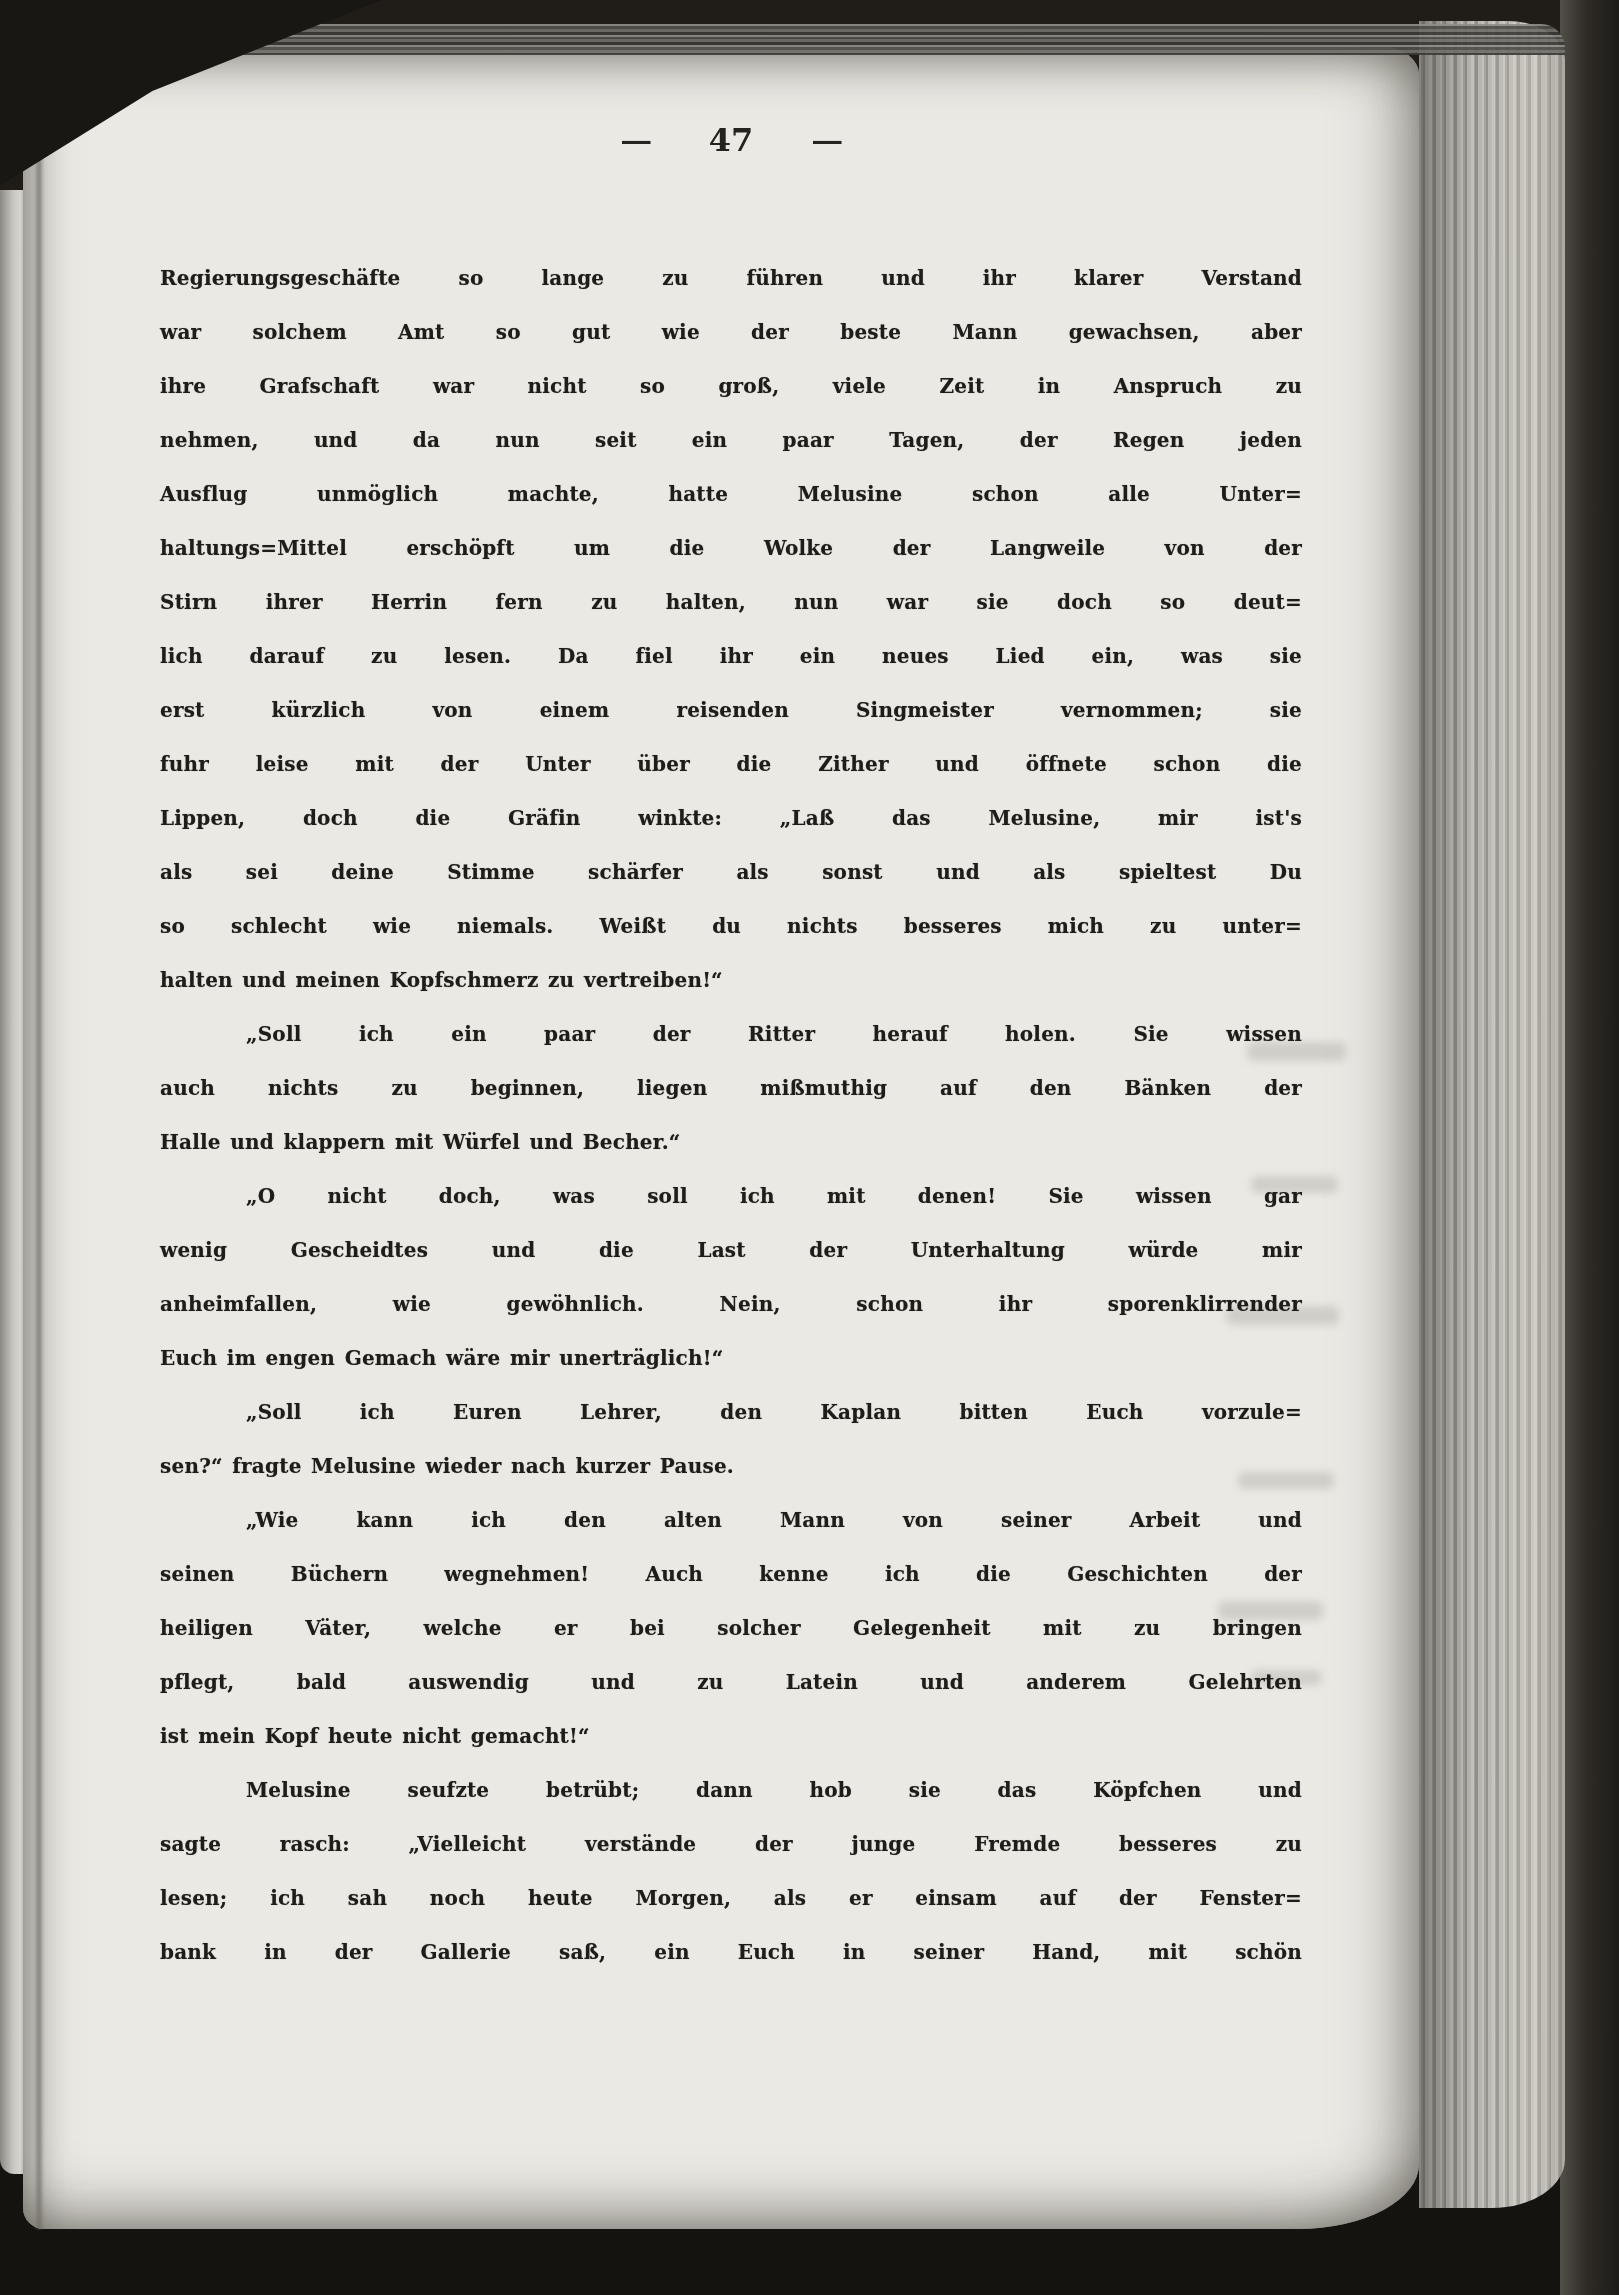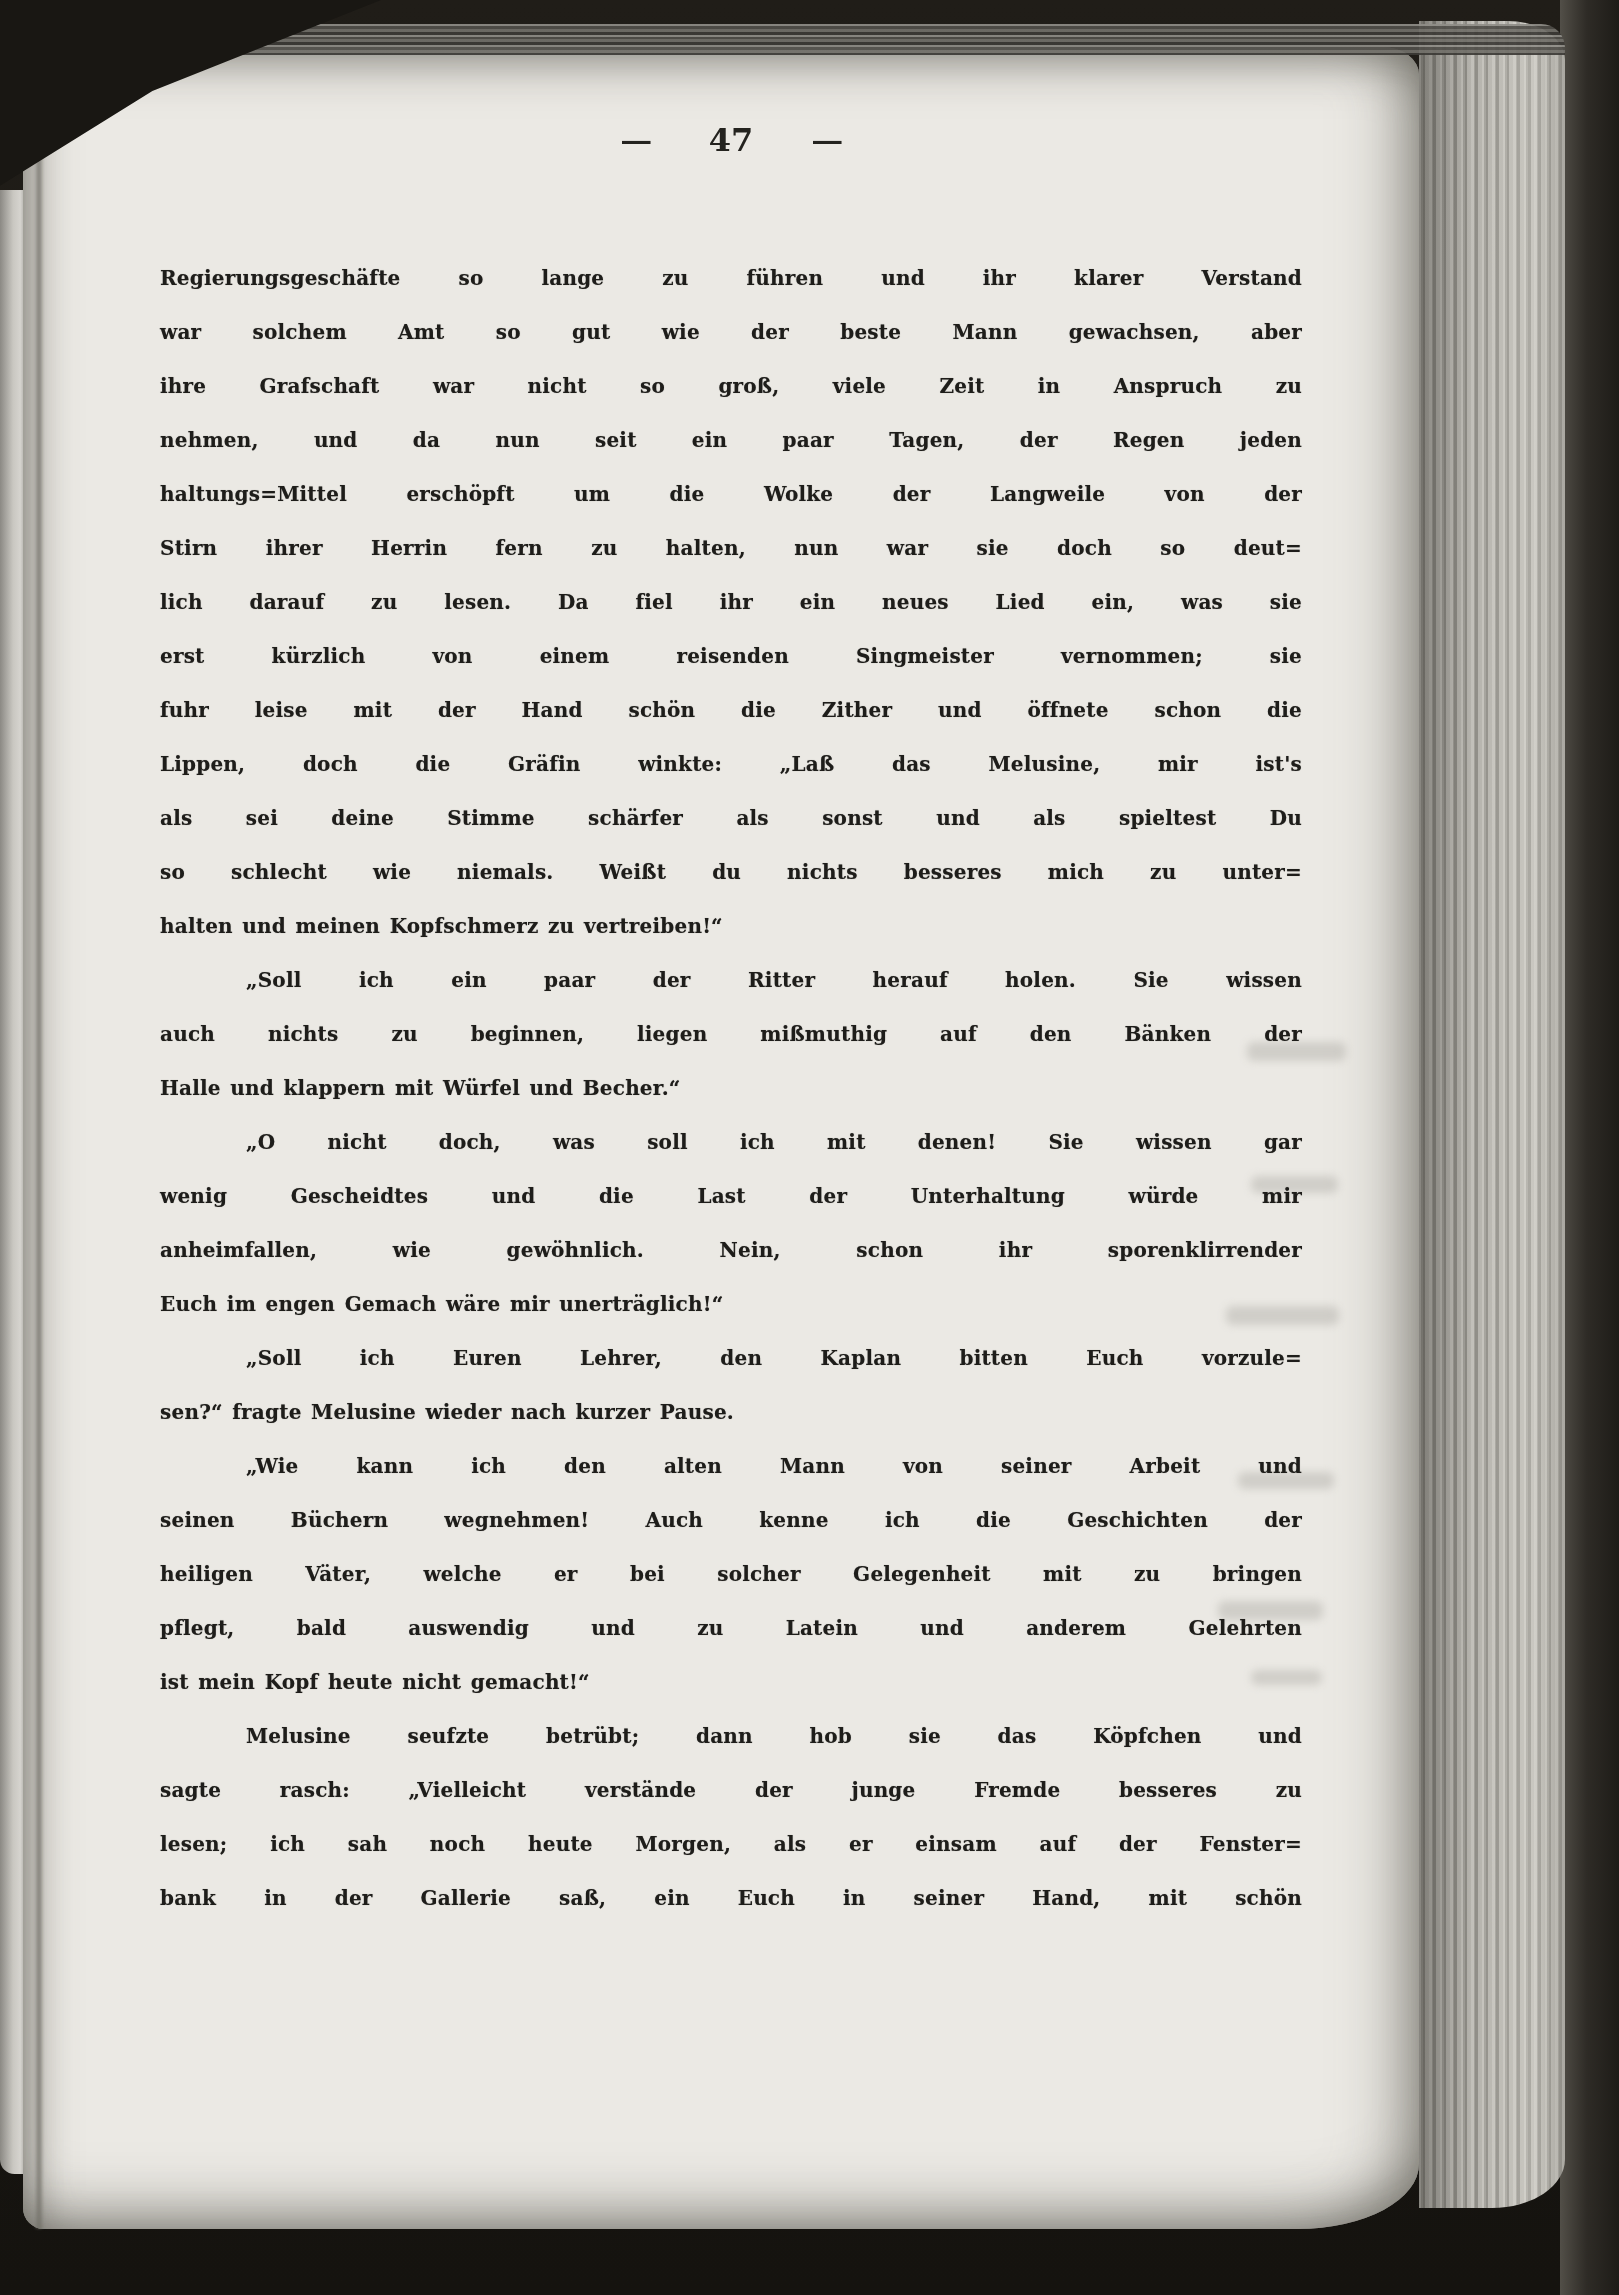--- a/index.html
+++ b/index.html
@@ -116,25 +116,26 @@
     <span class="dash">—</span>
     <span>47</span>
     <span class="dash">—</span>
   </div>
 
   <div class="text-block" id="text-block">
       <div class="line">Regierungsgeschäfte so lange zu führen und ihr klarer Verstand</div>
       <div class="line">war solchem Amt so gut wie der beste Mann gewachsen, aber</div>
       <div class="line">ihre Grafschaft war nicht so groß, viele Zeit in Anspruch zu</div>
       <div class="line">nehmen, und da nun seit ein paar Tagen, der Regen jeden</div>
+      <div class="line">Ausflug unmöglich machte, hatte Melusine schon alle Unter=</div>
       <div class="line">haltungs=Mittel erschöpft um die Wolke der Langweile von der</div>
       <div class="line">Stirn ihrer Herrin fern zu halten, nun war sie doch so deut=</div>
       <div class="line">lich darauf zu lesen. Da fiel ihr ein neues Lied ein, was sie</div>
       <div class="line">erst kürzlich von einem reisenden Singmeister vernommen; sie</div>
-      <div class="line">fuhr leise mit der Hand schön die Zither und öffnete schon die</div>
+      <div class="line">fuhr leise mit der Unter über die Zither und öffnete schon die</div>
       <div class="line">Lippen, doch die Gräfin winkte: „Laß das Melusine, mir ist's</div>
       <div class="line">als sei deine Stimme schärfer als sonst und als spieltest Du</div>
       <div class="line">so schlecht wie niemals. Weißt du nichts besseres mich zu unter=</div>
       <div class="line flush">halten und meinen Kopfschmerz zu vertreiben!“</div>
       <div class="line indent">„Soll ich ein paar der Ritter herauf holen. Sie wissen</div>
       <div class="line">auch nichts zu beginnen, liegen mißmuthig auf den Bänken der</div>
       <div class="line flush">Halle und klappern mit Würfel und Becher.“</div>
       <div class="line indent">„O nicht doch, was soll ich mit denen! Sie wissen gar</div>
       <div class="line">wenig Gescheidtes und die Last der Unterhaltung würde mir</div>
       <div class="line">anheimfallen, wie gewöhnlich. Nein, schon ihr sporenklirrender</div>

